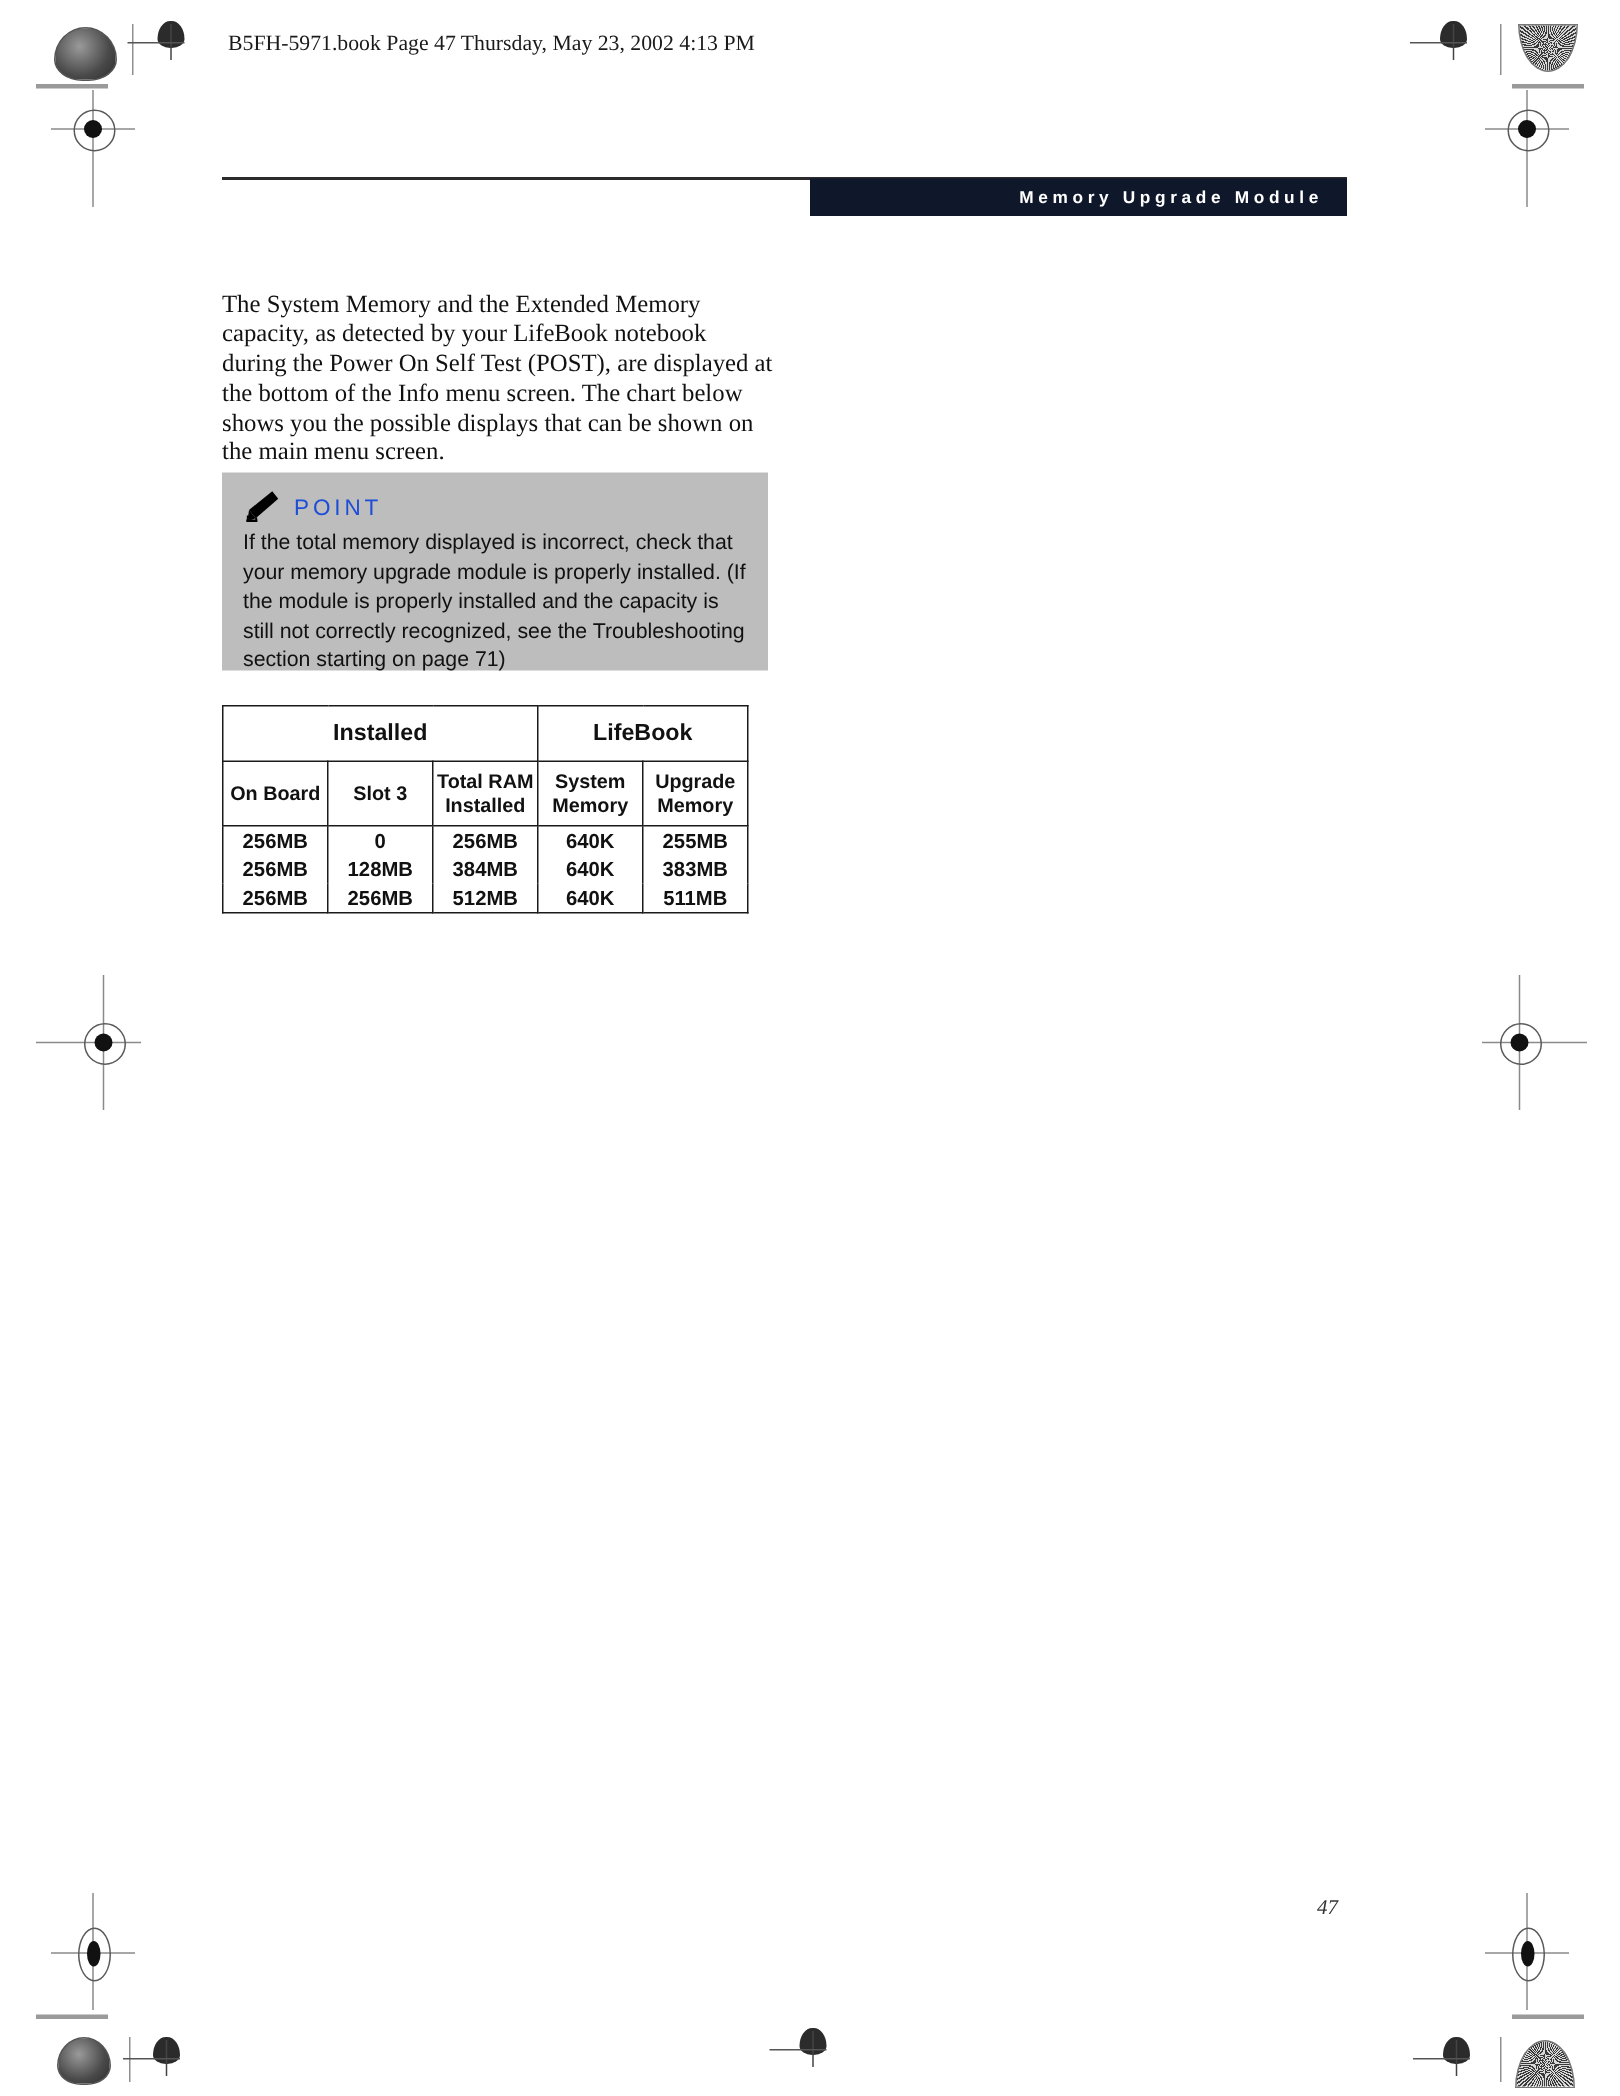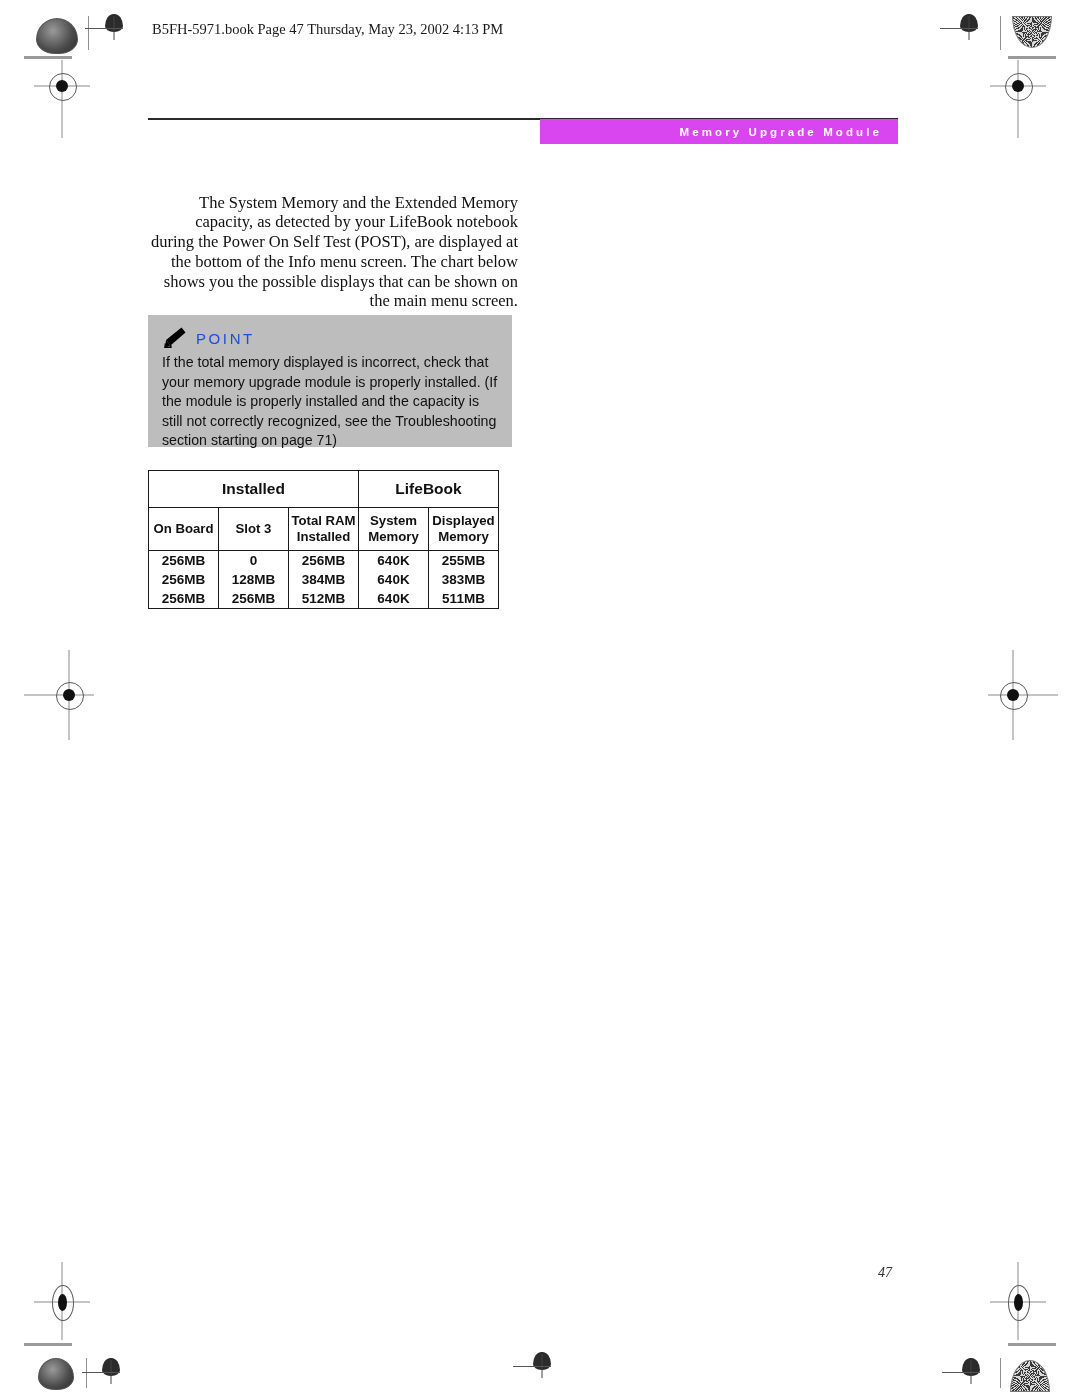--- a/index.html
+++ b/index.html
@@ -38,32 +38,32 @@
 
   
   .bookinfo{
     position:absolute;left:104px;top:21px;
     font-family:"Liberation Serif",serif;font-size:14.5px;color:#1a1a1a;white-space:nowrap;margin-left:48px;
   }
 
   
   .toprule{position:absolute;left:148px;top:118px;width:750px;height:2px;background:#2b2b2b;}
   .banner{
-    position:absolute;left:540px;top:119px;width:358px;height:25px;background:#d946ef;
+    position:absolute;left:540px;top:119px;width:358px;height:25px;background:#0f172a;
   }
   .banner .btxt{
     position:absolute;right:16px;top:50%;transform:translateY(-50%);
     color:#fff;font-family:"Liberation Sans",sans-serif;font-size:11.5px;font-weight:700;
     letter-spacing:3.1px;white-space:nowrap;
   }
 
   
   .bodytext{
     position:absolute;left:148px;top:176px;width:370px;
-    font-family:"Liberation Serif",serif;font-size:16.5px;line-height:19.8px;color:#111;text-align:right;
+    font-family:"Liberation Serif",serif;font-size:16.5px;line-height:19.8px;color:#111;
   }
 
   
   .pointbox{
     position:absolute;left:148px;top:315px;width:364px;height:132px;background:#bdbdbd;
   }
   .point-head{position:absolute;left:14px;top:10px;height:26px;display:flex;align-items:center;gap:9px;}
   .pencil{position:relative;width:25px;height:25px;flex:0 0 25px;}
   .point-title{
     font-family:"Liberation Sans",sans-serif;font-weight:400;font-size:15px;
@@ -226,21 +226,21 @@
         </td>
         <td class="colhead">
           <span>Total RAM</span><br>
           <span>Installed</span>
         </td>
         <td class="colhead">
           <span>System</span><br>
           <span>Memory</span>
         </td>
         <td class="colhead">
-          <span>Displayed</span><br>
+          <span>Upgrade</span><br>
           <span>Memory</span>
         </td>
       </tr>
       <tr class="first-data">
         <td class="cell">256MB</td>
         <td class="cell">0</td>
         <td class="cell">256MB</td>
         <td class="cell">640K</td>
         <td class="cell">255MB</td>
       </tr>

